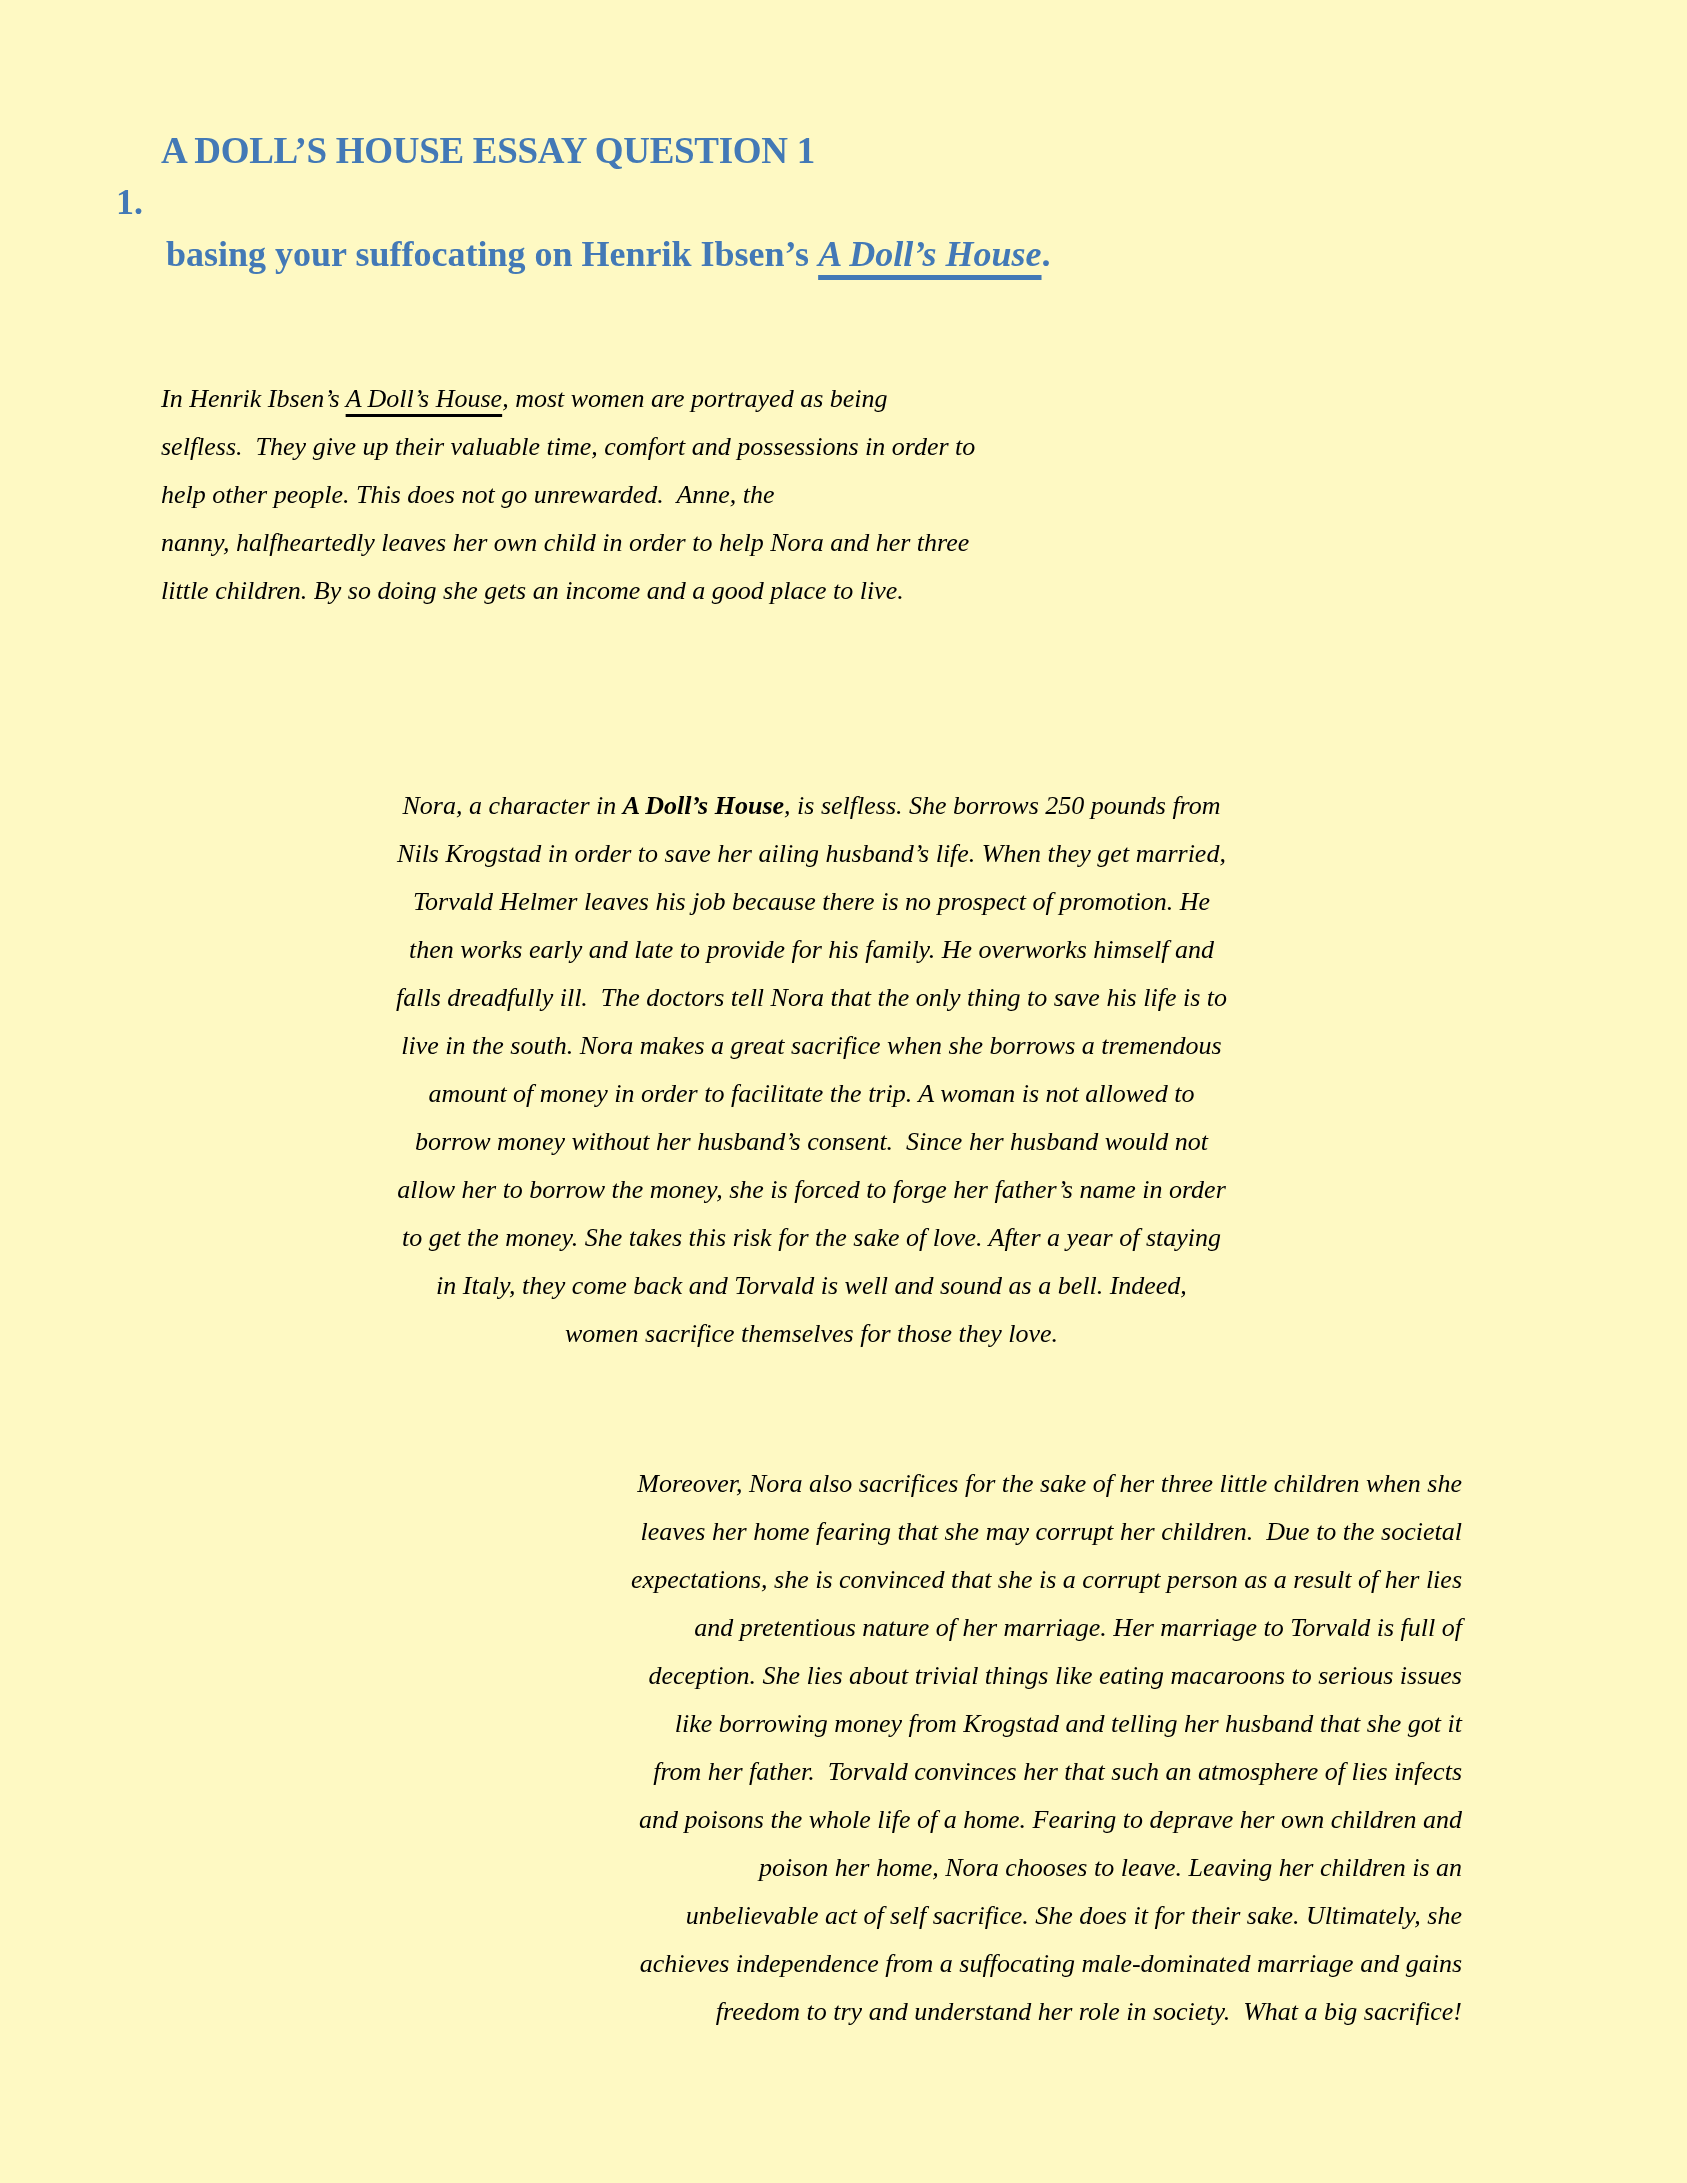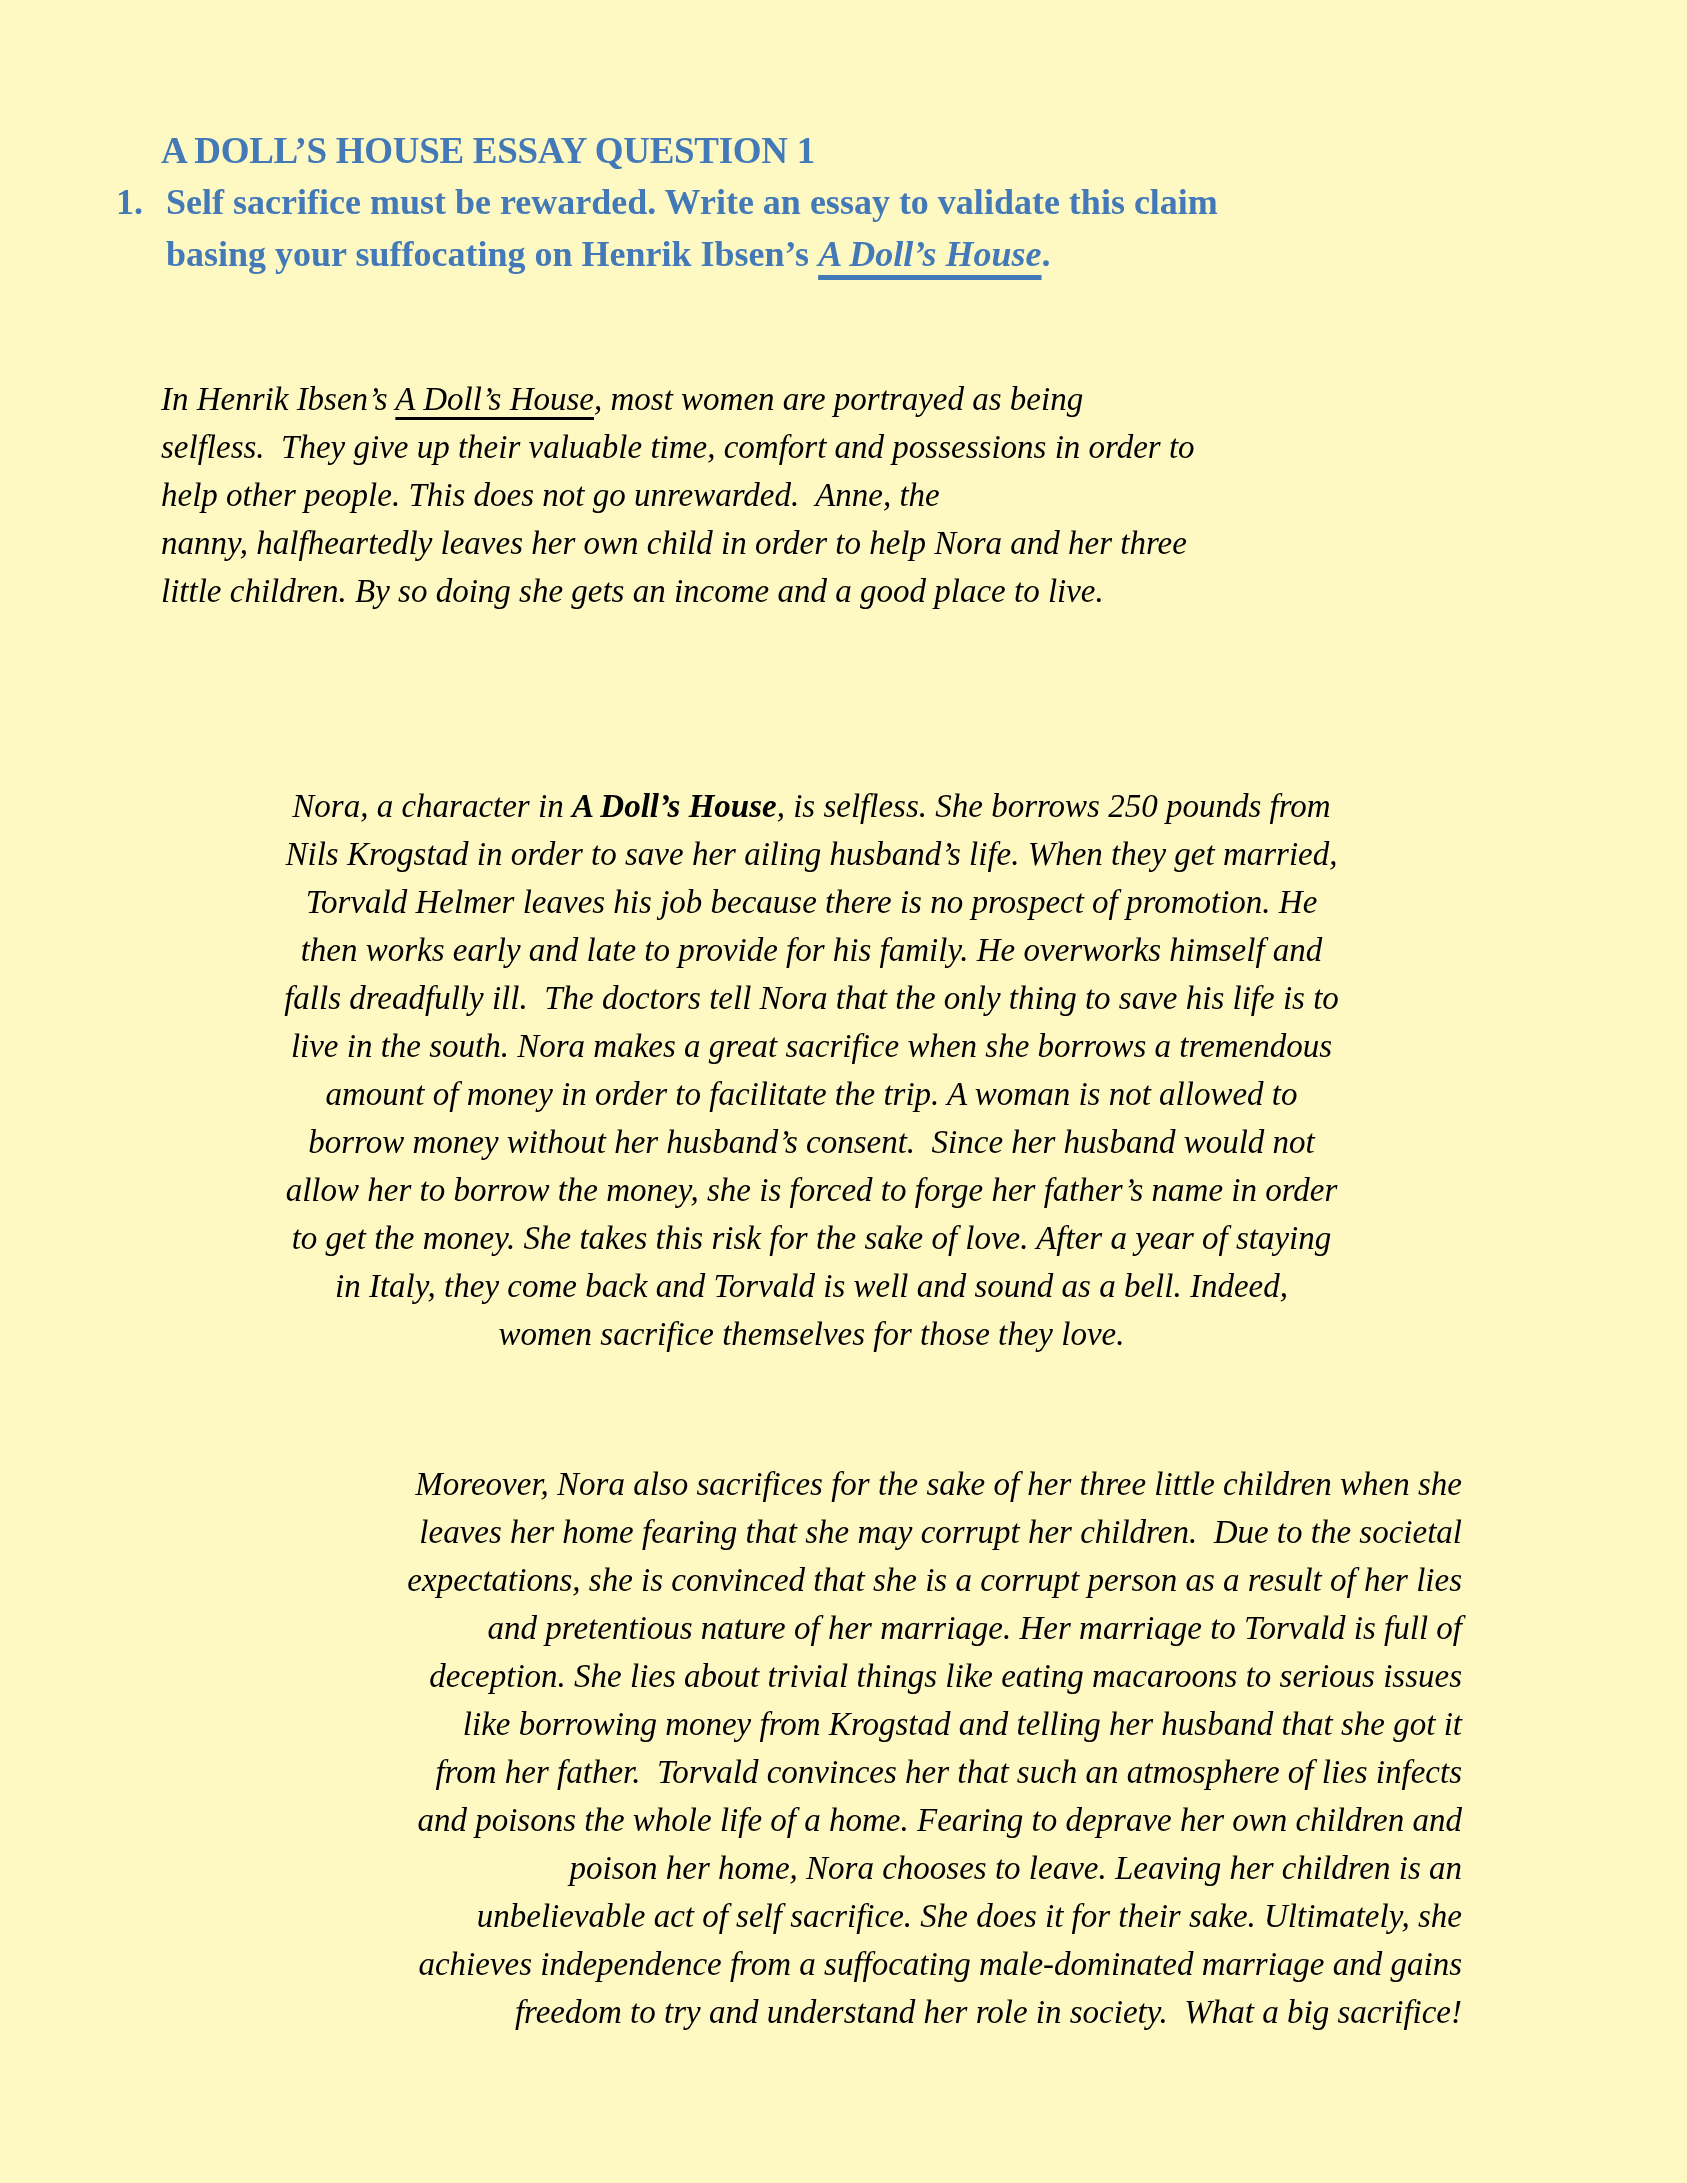--- a/index.html
+++ b/index.html
@@ -40,21 +40,21 @@
     white-space: pre;
   }
   .q-title {
     font-style: italic;
     text-decoration: underline;
     text-decoration-thickness: 4.6px;
     text-underline-offset: 8.6px;
   }
   .para {
     font-style: italic;
-    font-size: 33px;
+    font-size: 26px;
     line-height: 48px;
     color: #000000;
     white-space: pre;
   }
   .para-1 { margin-top: 95px; }
   .para-2 { margin-top: 167px; text-align: center; }
   .para-3 { margin-top: 102px; text-align: right; }
   .title-underline {
     text-decoration: underline;
     text-decoration-thickness: 3.3px;
@@ -67,21 +67,21 @@
 </head>
 <body>
 
 <div class="page">
   <div class="content">
 
     <div class="doc-heading">A DOLL’S HOUSE ESSAY QUESTION 1</div>
 
     <div class="question">
       <span class="q-number">1.</span>
-      <span class="q-text"><span>Self sacrifice must be rewarded. Write an essay to validate this claim</span><br><span>basing your suffocating on Henrik Ibsen’s </span><span class="q-title">A Doll’s House</span><span>.</span></span>
+      <span class="q-text"><br><span>basing your suffocating on Henrik Ibsen’s </span><span class="q-title">A Doll’s House</span><span>.</span></span>
     </div>
 
     <p class="para para-1"><span>In Henrik Ibsen’s </span><span class="title-underline">A Doll’s House</span><span>, most women are portrayed as being</span><br><span>selfless.  They give up their valuable time, comfort and possessions in order to</span><br><span>help other people. This does not go unrewarded.  Anne, the</span><br><span>nanny, halfheartedly leaves her own child in order to help Nora and her three</span><br><span>little children. By so doing she gets an income and a good place to live.</span></p>
 
     <p class="para para-2"><span>Nora, a character in </span><span class="title-bold">A Doll’s House</span><span>, is selfless. She borrows 250 pounds from</span><br><span>Nils Krogstad in order to save her ailing husband’s life. When they get married,</span><br><span>Torvald Helmer leaves his job because there is no prospect of promotion. He</span><br><span>then works early and late to provide for his family. He overworks himself and</span><br><span>falls dreadfully ill.  The doctors tell Nora that the only thing to save his life is to</span><br><span>live in the south. Nora makes a great sacrifice when she borrows a tremendous</span><br><span>amount of money in order to facilitate the trip. A woman is not allowed to</span><br><span>borrow money without her husband’s consent.  Since her husband would not</span><br><span>allow her to borrow the money, she is forced to forge her father’s name in order</span><br><span>to get the money. She takes this risk for the sake of love. After a year of staying</span><br><span>in Italy, they come back and Torvald is well and sound as a bell. Indeed,</span><br><span>women sacrifice themselves for those they love.</span></p>
 
     <p class="para para-3"><span>Moreover, Nora also sacrifices for the sake of her three little children when she</span><br><span>leaves her home fearing that she may corrupt her children.  Due to the societal</span><br><span>expectations, she is convinced that she is a corrupt person as a result of her lies</span><br><span>and pretentious nature of her marriage. Her marriage to Torvald is full of</span><br><span>deception. She lies about trivial things like eating macaroons to serious issues</span><br><span>like borrowing money from Krogstad and telling her husband that she got it</span><br><span>from her father.  Torvald convinces her that such an atmosphere of lies infects</span><br><span>and poisons the whole life of a home. Fearing to deprave her own children and</span><br><span>poison her home, Nora chooses to leave. Leaving her children is an</span><br><span>unbelievable act of self sacrifice. She does it for their sake. Ultimately, she</span><br><span>achieves independence from a suffocating male-dominated marriage and gains</span><br><span>freedom to try and understand her role in society.  What a big sacrifice!</span></p>
 
   </div>
 </div>

